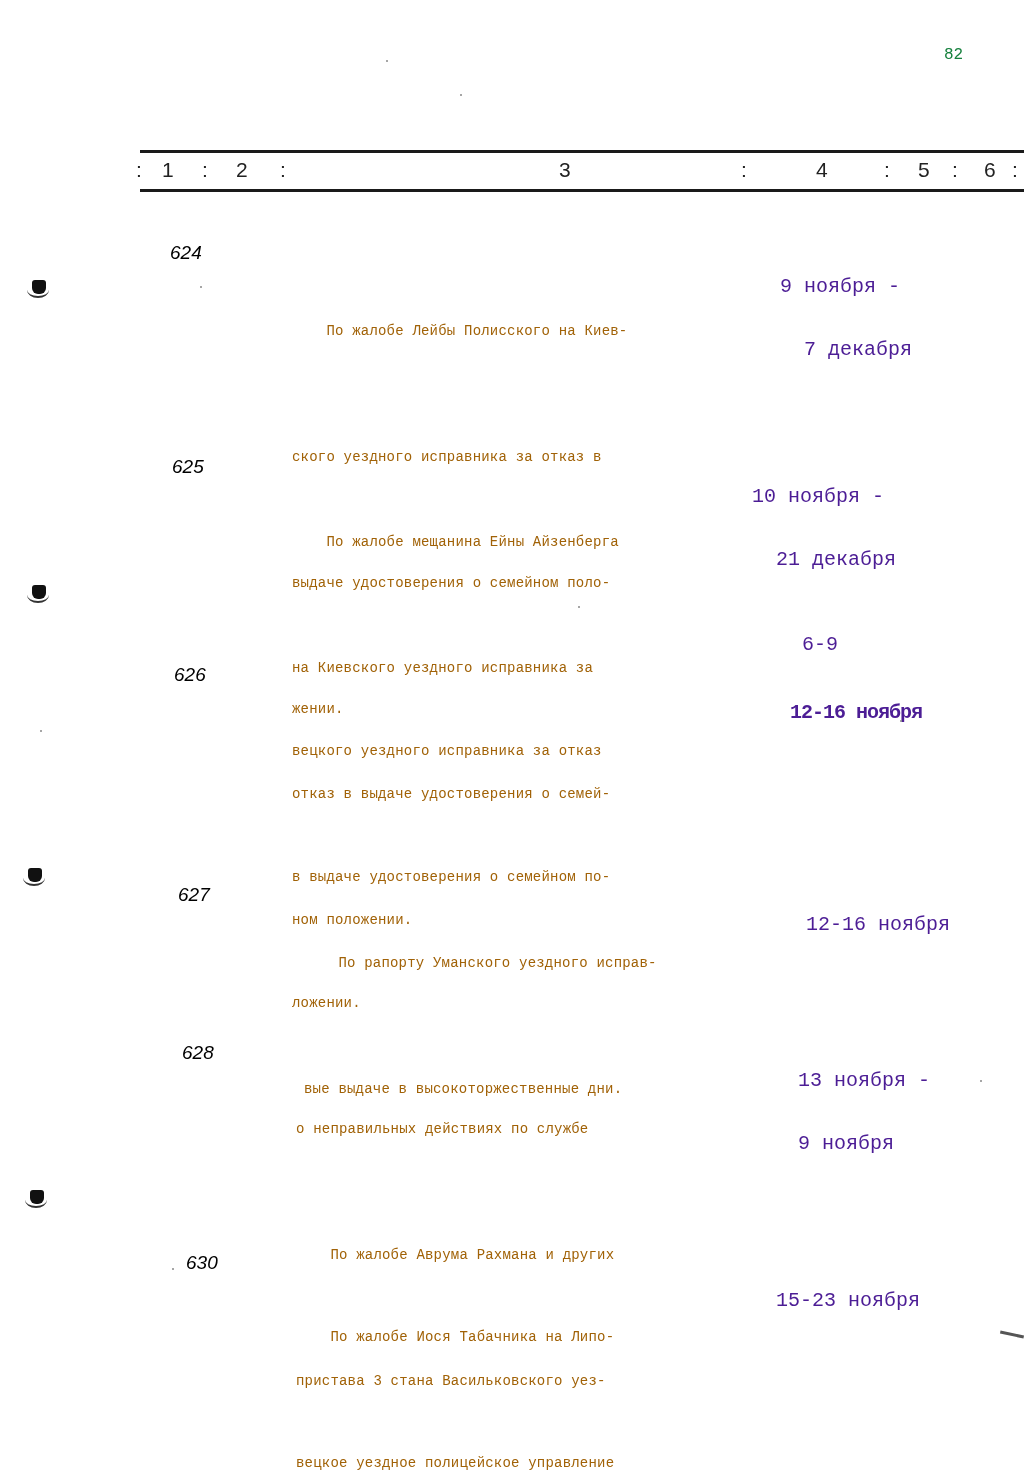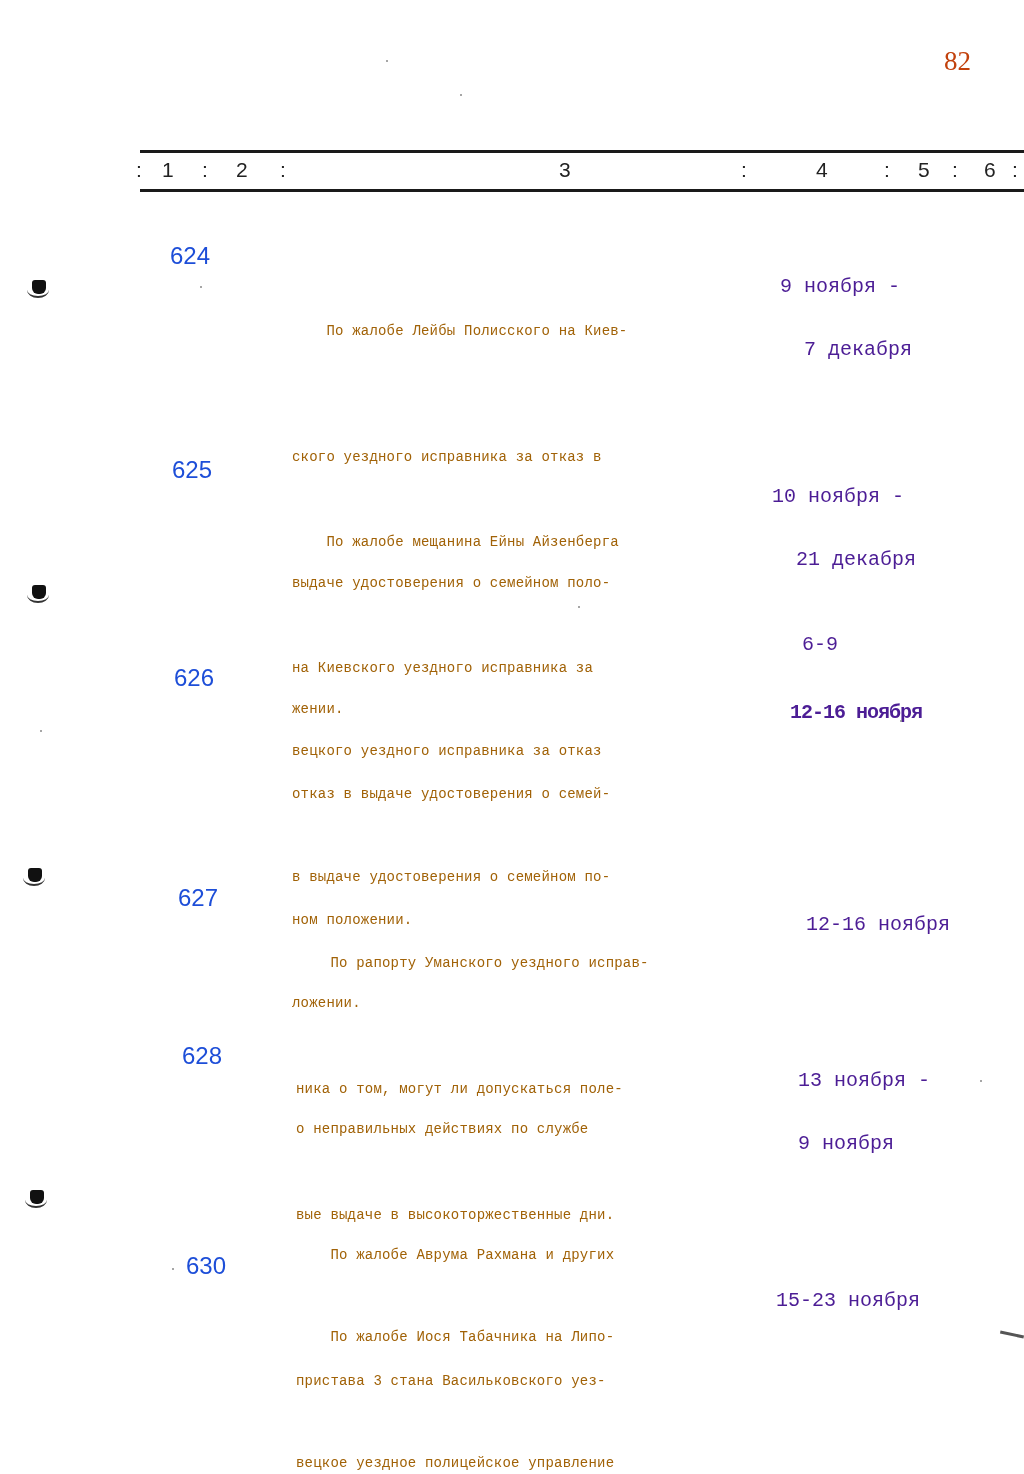--- a/index.html
+++ b/index.html
@@ -12,23 +12,23 @@
       height: 1474px;
       position: relative;
       overflow: hidden;
       color: #2a2a2a;
       font-family: "Liberation Mono", "DejaVu Sans Mono", monospace;
     }
     .page-number {
       position: absolute;
       left: 944px;
       top: 46px;
-      font-family: Liberation Serif, serif;
-      font-size: 27px;
-      color: #c2410c;
+      font-family: Liberation Mono, monospace;
+      font-size: 16px;
+      color: #15803d;
     }
     .rule {
       position: absolute;
       left: 140px;
       width: 884px;
       background: #1a1a1a;
     }
     .rule.top { top: 150px; height: 3px; }
     .rule.bottom { top: 189px; height: 3px; }
     .header-row {
@@ -41,22 +41,23 @@
       font-size: 21px;
       color: #222;
     }
     .header-row span {
       position: absolute;
       top: 0;
     }
     .entry-num {
       position: absolute;
       font-family: "Liberation Sans", "DejaVu Sans", sans-serif;
-      font-size: 24px;
-      color: #1d4ed8;
+      font-size: 19px;
+      color: #000000;
+      font-style: italic;
     }
     .entry-text {
       position: absolute;
       font-size: 14px;
       line-height: 42px;
       letter-spacing: 0.2px;
       white-space: pre;
       color: #a16207;
     }
     .entry-text .line { display: block; }
@@ -145,44 +146,43 @@
 </div>
 
 <div>
   <div class="entry-num" style="left:172px;top:456px">625</div>
   <div class="entry-text" style="left:292px;top:437px">
     <span class="line">    По жалобе мещанина Ейны Айзенберга</span>
     <span class="line">на Киевского уездного исправника за</span>
     <span class="line">отказ в выдаче удостоверения о семей-</span>
     <span class="line">ном положении.</span>
   </div>
-  <div class="entry-date" style="left:772px;top:444px">
+  <div class="entry-date" style="left:752px;top:444px">
     <span class="line">10 ноября -</span>
     <span class="line">  21 декабря</span>
   </div>
 </div>
 
 <div>
   <div class="entry-num" style="left:174px;top:664px">626</div>
   <div class="entry-text" style="left:292px;top:646px">
     <span class="line">вецкого уездного исправника за отказ</span>
     <span class="line">в выдаче удостоверения о семейном по-</span>
     <span class="line">ложении.</span>
   </div>
   <div class="entry-date" style="left:802px;top:634px">6-9</div>
   <div class="entry-date" style="left:790px;top:660px">
     <span class="line overstrike">12-16 ноября</span>
   </div>
 </div>
 
 <div>
   <div class="entry-num" style="left:178px;top:884px">627</div>
-  <div class="entry-text" style="left:296px;top:858px">
+  <div class="entry-text" style="left:304px;top:858px">
     <span class="line">    По рапорту Уманского уездного исправ-</span>
-    <span class="line">ника о том, могут ли допускаться поле-</span>
     <span class="line">вые выдаче в высокоторжественные дни.</span>
   </div>
   <div class="entry-date" style="left:806px;top:872px">
     <span class="line">12-16 ноября</span>
   </div>
 </div>
 
 <div>
   <div class="entry-num" style="left:182px;top:1042px">628</div>
   <div class="entry-text" style="left:296px;top:1024px">

